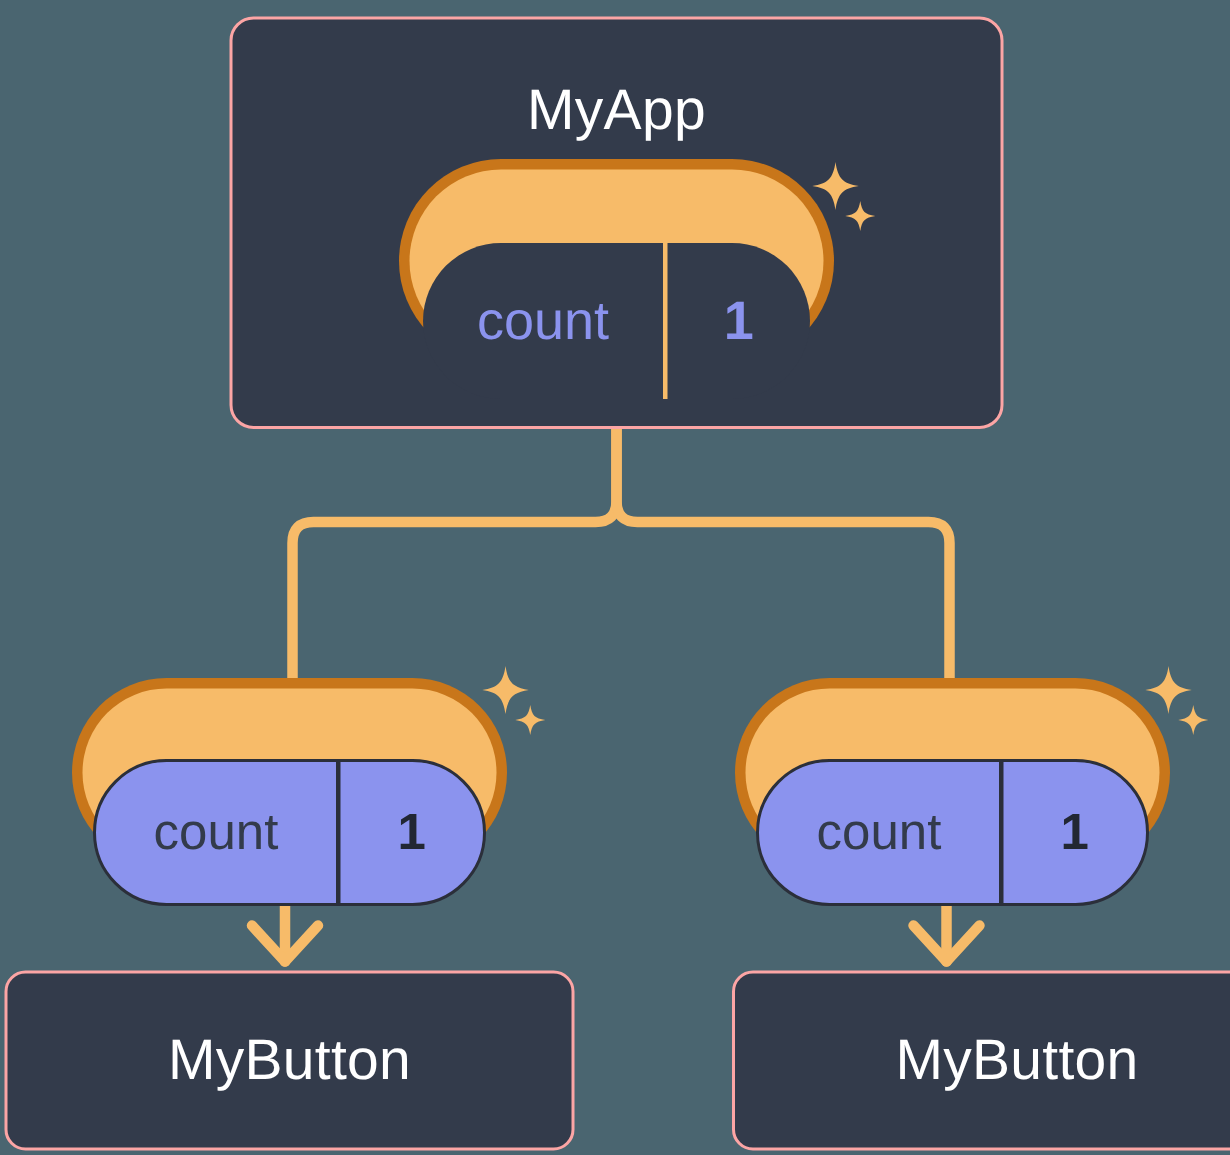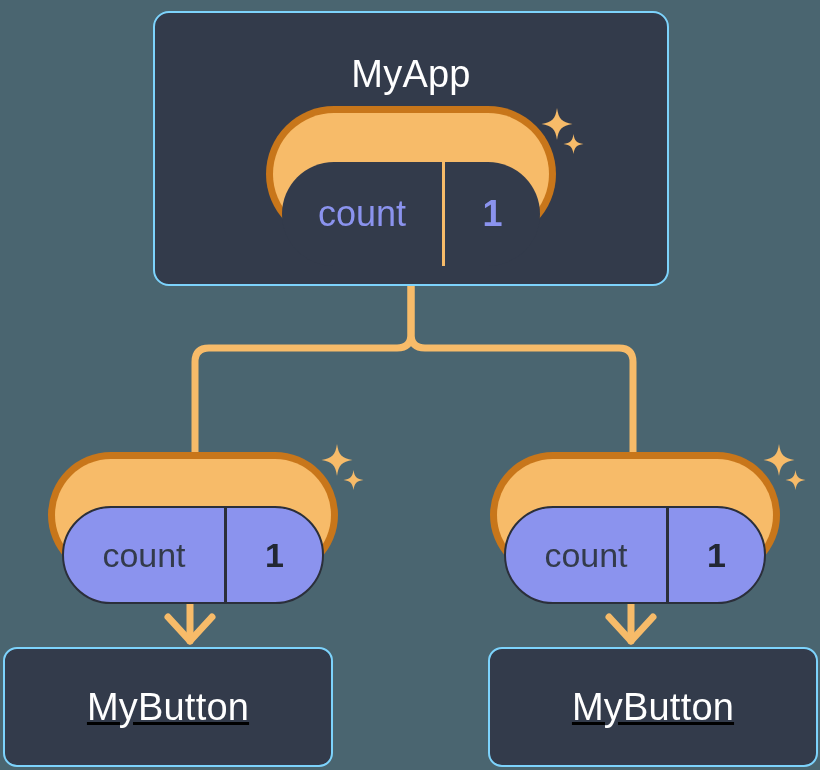--- a/index.html
+++ b/index.html
@@ -23,34 +23,33 @@
     left: 0;
     top: 0;
     width: 820px;
     height: 770px;
     pointer-events: none;
   }
   
   .card {
     position: absolute;
     background: #333b4b;
-    border: 2px solid #7dd3fc;
+    border: 2px solid #fca5a5;
     border-radius: 15px;
     box-sizing: border-box;
-    text-decoration: underline;
   }
   #app-card {
     left: 153px;
     top: 11px;
     width: 516px;
     height: 275px;
     border-radius: 16px;
   }
   .btn-card {
-    width: 330px;
+    width: 380px;
     height: 120px;
     border-radius: 14px;
     display: flex;
     align-items: center;
     justify-content: center;
   }
   #btn-card-left  { left: 3px;   top: 647px; }
   #btn-card-right { left: 488px; top: 647px; }
 
   .card-title {

